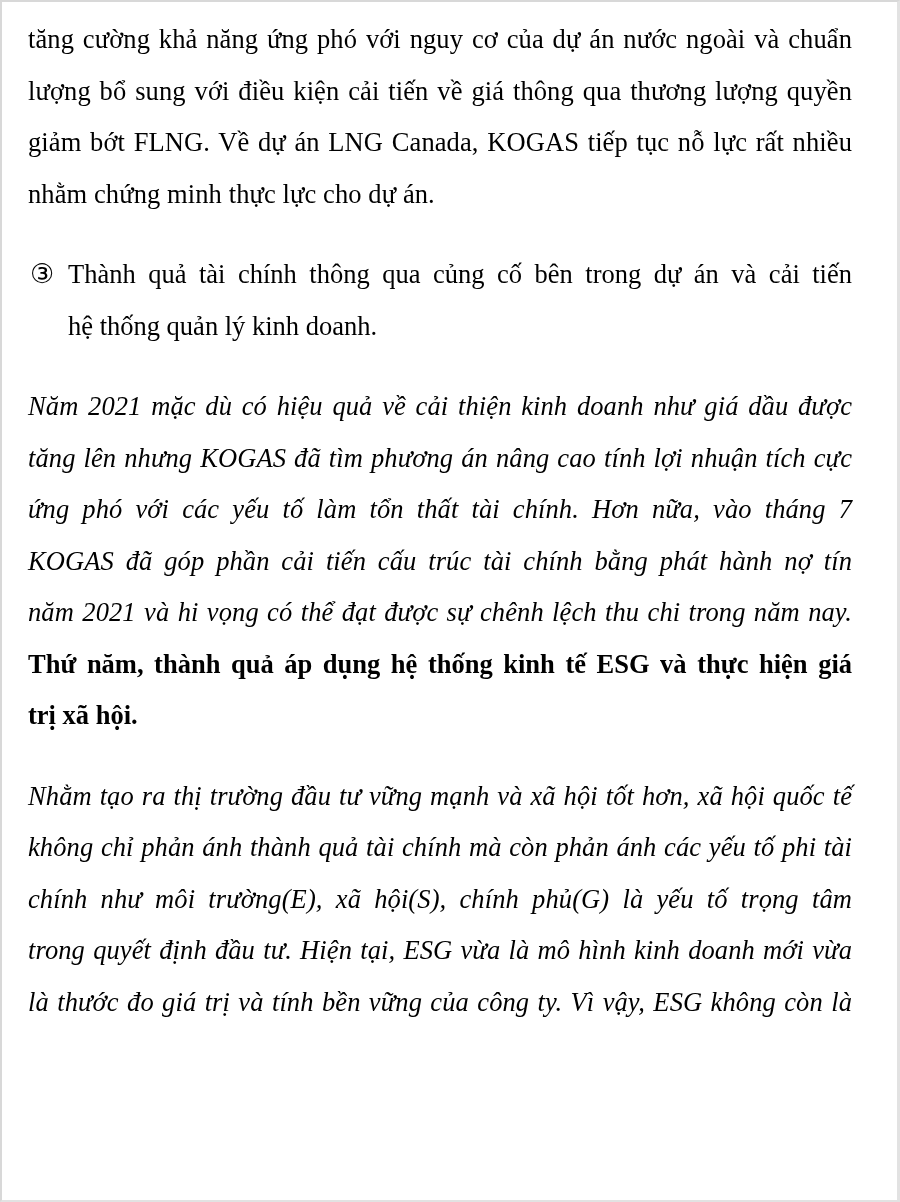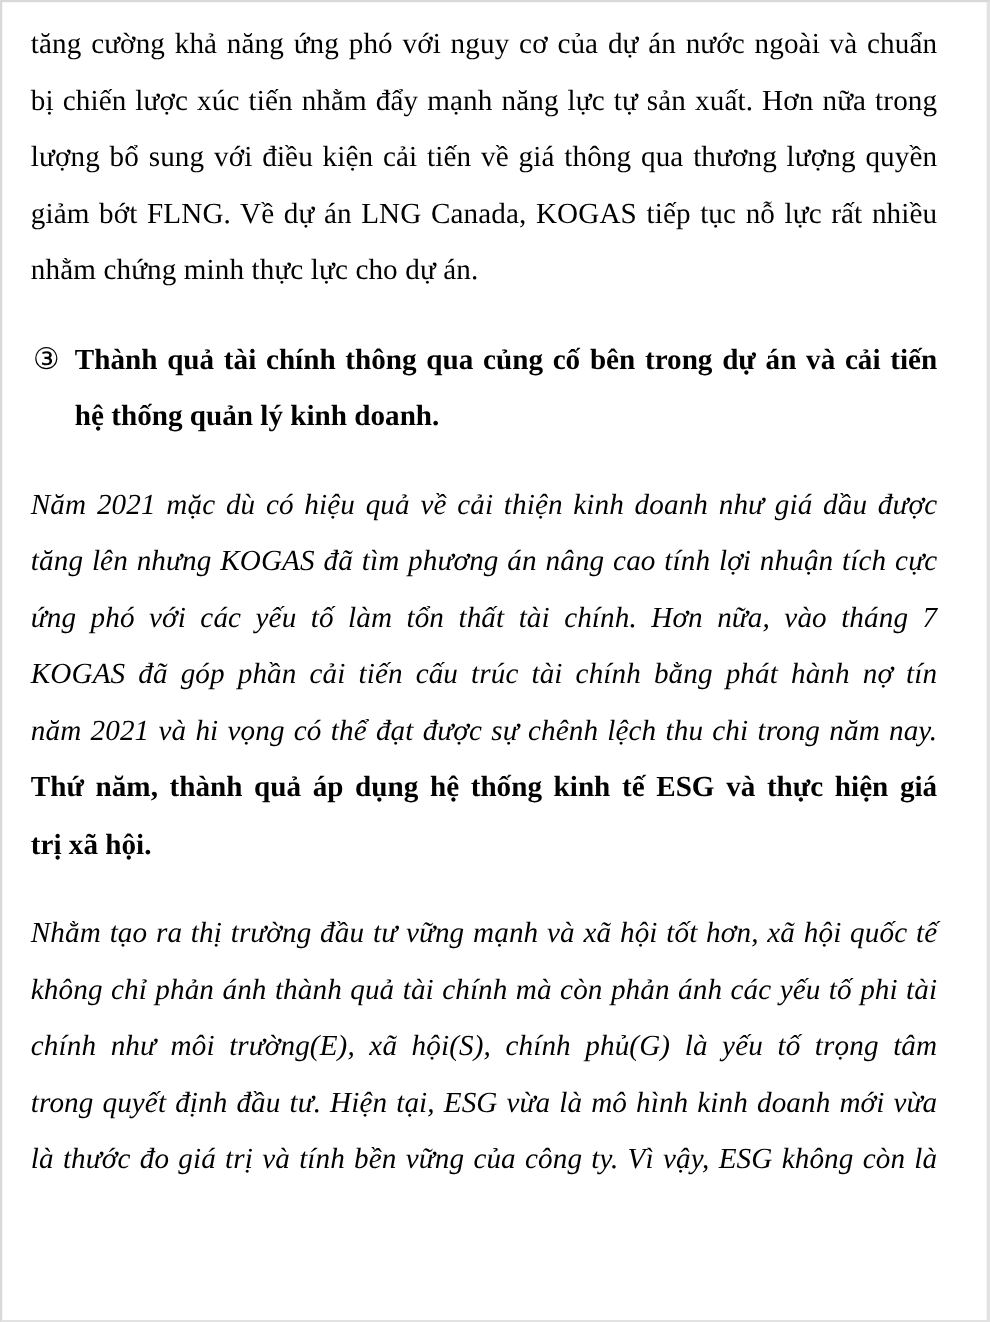--- a/index.html
+++ b/index.html
@@ -67,21 +67,21 @@
     width: 38px;
     font-weight: normal;
     font-size: 27px;
     line-height: 51.5px;
   }
 
   .heading-numbered .heading-body {
     flex: 1 1 auto;
     text-align: justify;
     text-justify: inter-word;
-    font-weight: bold;
+    font-weight: normal;
   }
 
   
   .heading-underline {
     font-size: 26.5px;
     line-height: 51.5px;
     font-weight: bold;
     text-align: justify;
     text-justify: inter-word;
     margin: 0;
@@ -110,21 +110,20 @@
   }
 </style>
 </head>
 <body>
 
 <div class="page">
   <div class="content">
 
     <div class="para para-top jblock">
       <span class="ln stretch">tăng cường khả năng ứng phó với nguy cơ của dự án nước ngoài và chuẩn</span>
-      <span class="ln stretch">bị chiến lược xúc tiến nhằm đẩy mạnh năng lực tự sản xuất. Hơn nữa trong</span>
       <span class="ln stretch">lượng bổ sung với điều kiện cải tiến về giá thông qua thương lượng quyền</span>
       <span class="ln stretch">giảm bớt FLNG. Về dự án LNG Canada, KOGAS tiếp tục nỗ lực rất nhiều</span>
       <span class="ln plain">nhằm chứng minh thực lực cho dự án.</span>
     </div>
 
     <div class="heading-numbered gap-before-heading">
       <span class="marker">③</span>
       <span class="heading-body jblock">
         <span class="ln stretch">Thành quả tài chính thông qua củng cố bên trong dự án và cải tiến</span>
         <span class="ln plain">hệ thống quản lý kinh doanh.</span>

